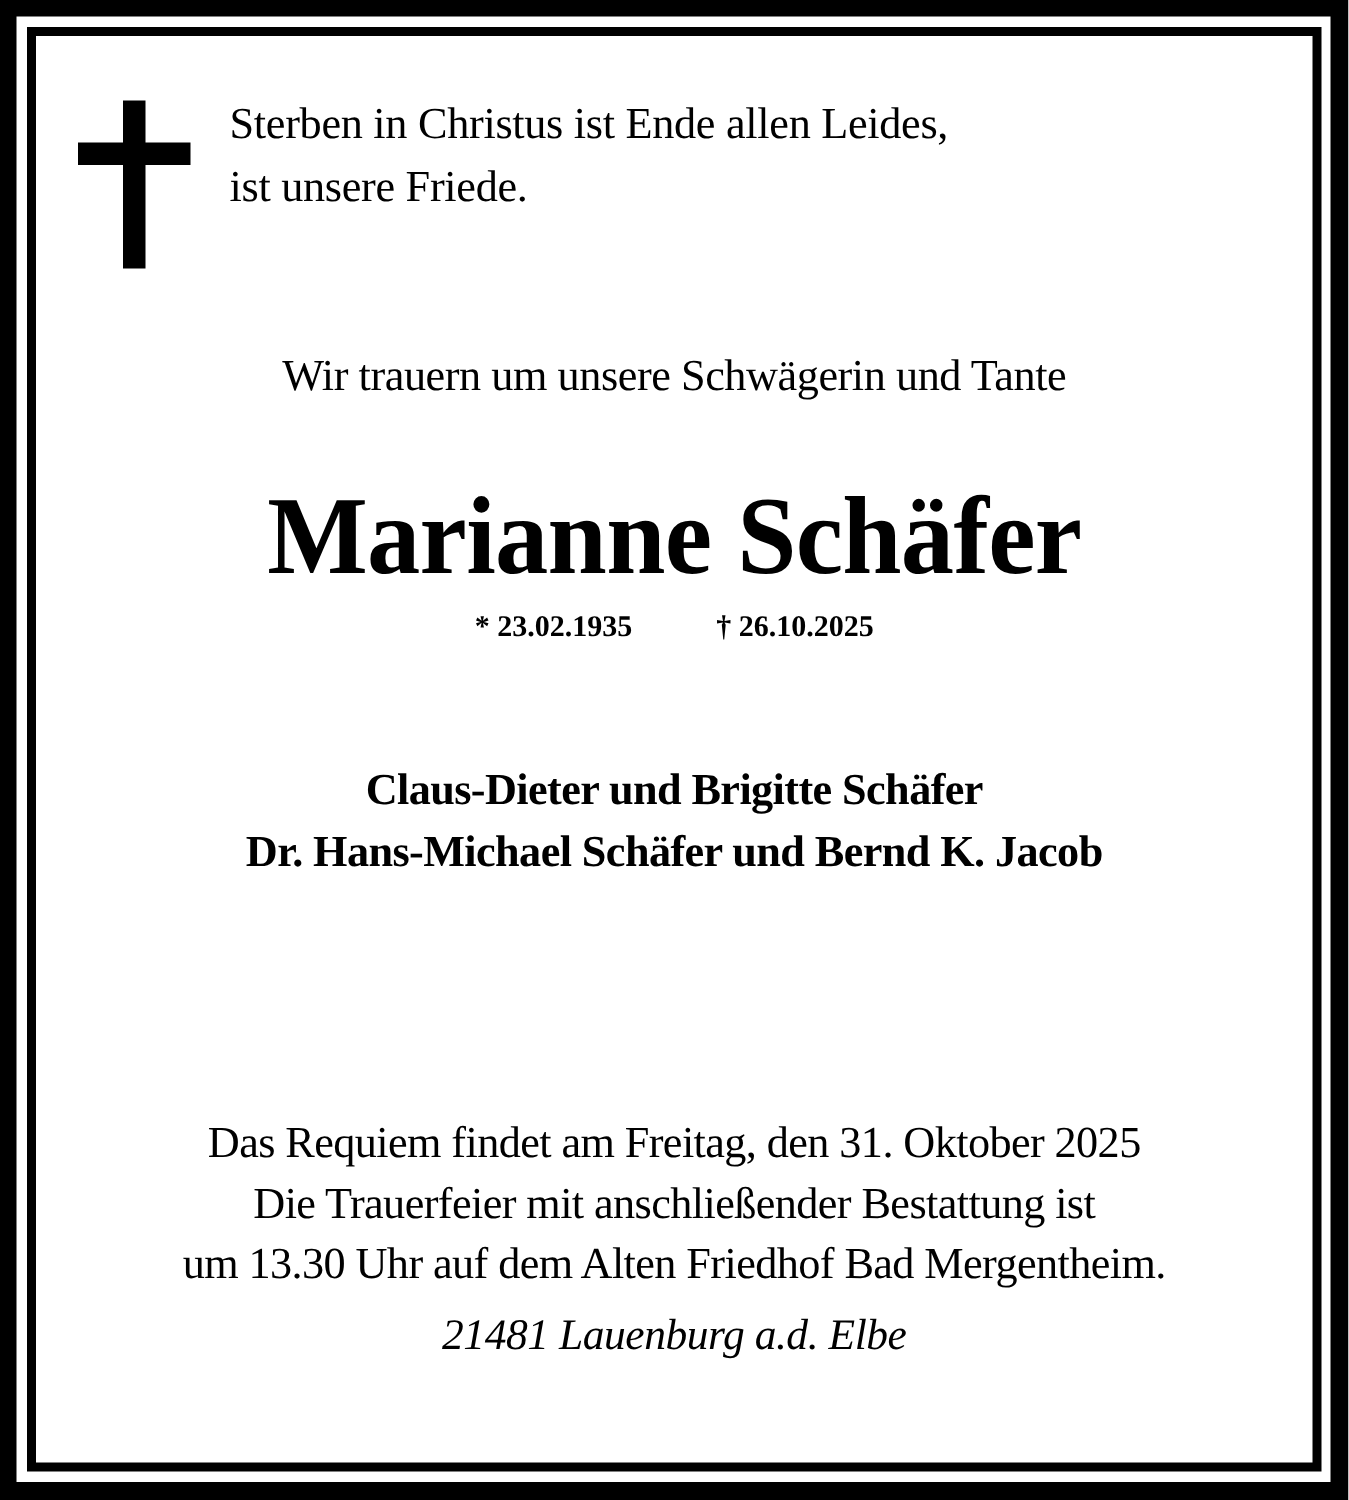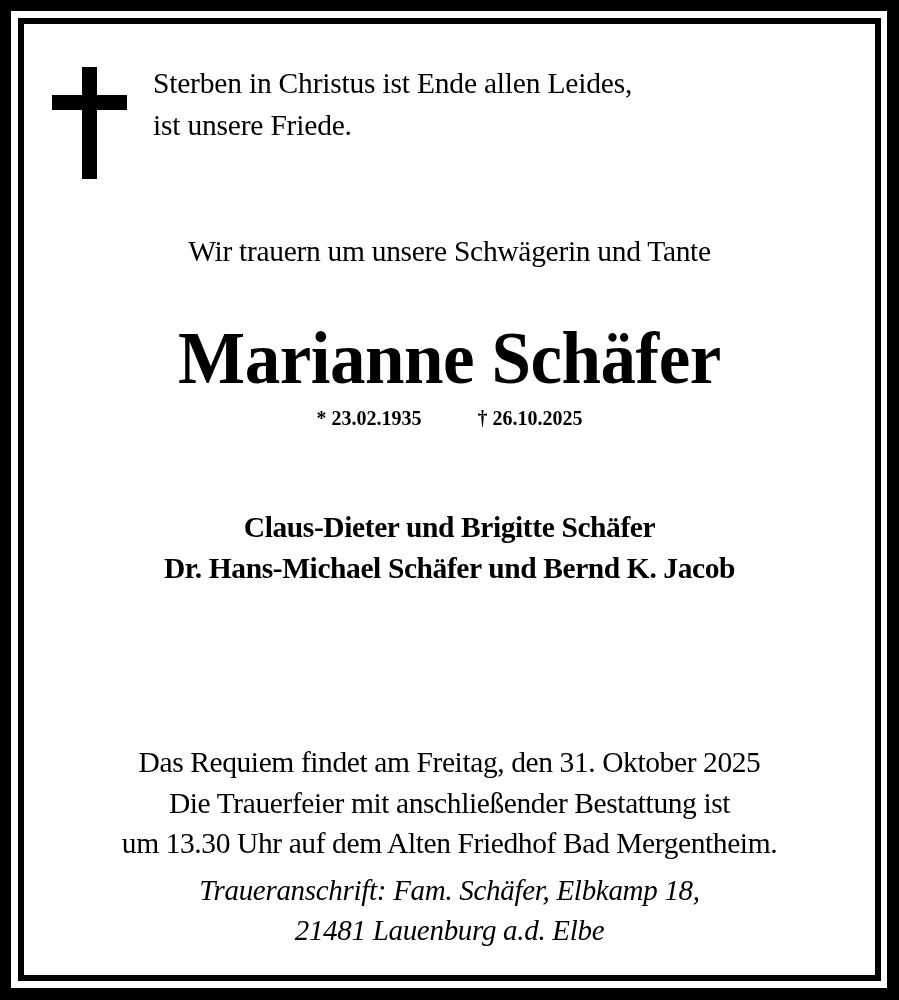--- a/index.html
+++ b/index.html
@@ -143,15 +143,14 @@
   <div>Dr. Hans-Michael Schäfer und Bernd K. Jacob</div>
 </div>
 
 <div class="center-line service">
   <div>Das Requiem findet am Freitag, den 31. Oktober 2025</div>
   <div>Die Trauerfeier mit anschließender Bestattung ist</div>
   <div><span>um 13.30 Uhr auf dem </span><b>Alten Friedhof Bad Mergentheim.</b></div>
 </div>
 
 <div class="center-line address">
-  <div>Traueranschrift: Fam. Schäfer, Elbkamp 18,</div>
   <div>21481 Lauenburg a.d. Elbe</div>
 </div>
 
 </body></html>

